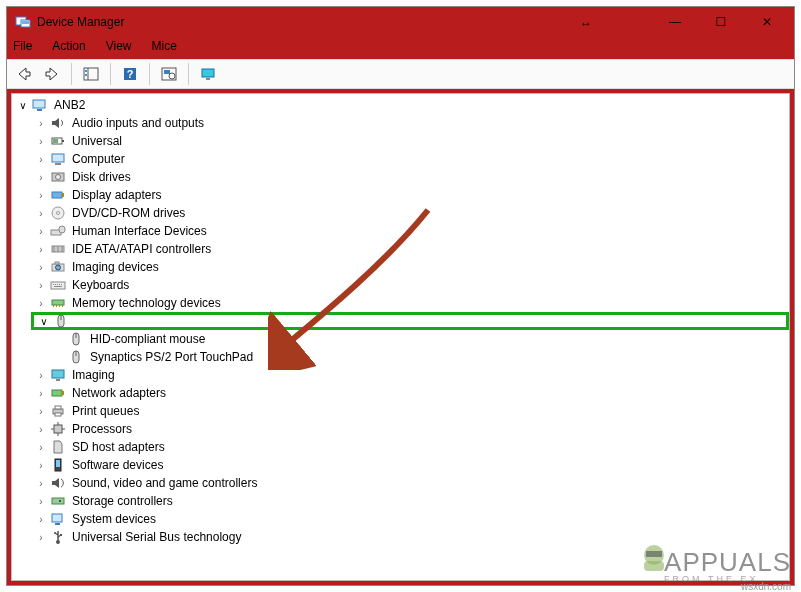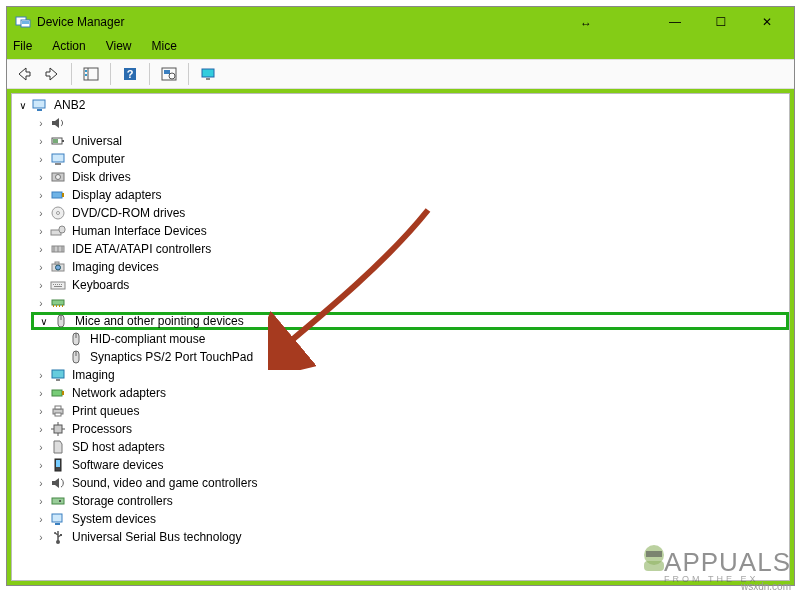--- a/index.html
+++ b/index.html
@@ -1,17 +1,17 @@
 <!DOCTYPE html>
 <html><head>
 <meta charset="utf-8">
 <style>
   * { box-sizing: border-box; font-family: "Segoe UI", Tahoma, sans-serif; }
   body { margin: 0; background: #fff; width: 801px; height: 592px; overflow: hidden; font-size: 12px; color: #000; position: relative; }
-  .window { position: absolute; left: 6px; top: 6px; width: 789px; height: 580px; border: 1px solid #888; background: #84cc16; display: flex; flex-direction: column; }
+  .window { position: absolute; left: 6px; top: 6px; width: 789px; height: 580px; border: 1px solid #888; background: #b91c1c; display: flex; flex-direction: column; }
   .titlebar { height: 30px; display: flex; align-items: center; padding: 0 4px 0 8px; }
   .titlebar .icon { width: 16px; height: 16px; margin-right: 6px; }
   .titlebar .title { flex: 0 0 auto; }
   .titlebar .gap { flex: 1; }
   .titlebar .caret-lr { margin-right: 60px; font-weight: bold; }
   .winbtn { width: 46px; height: 30px; display: flex; align-items: center; justify-content: center; }
   .menubar { height: 22px; display: flex; align-items: flex-start; padding: 0 4px; gap: 16px; }
   .menubar > span { padding: 2px 2px; }
   .toolbar { height: 30px; border-top: 1px solid #ddd; border-bottom: 1px solid #ddd; display: flex; align-items: center; padding: 0 6px; gap: 6px; background: #fafafa; }
   .toolbar .sep { width: 1px; height: 22px; background: #ccc; margin: 0 2px; }
@@ -126,20 +126,21 @@
         <ul>
           <li>
               <div class="row">
                 <span class="twisty">›</span>
                 <span class="dev-icon">
                   <svg width="16" height="16" viewBox="0 0 16 16">
                     <path d="M2 6h3l4-3v10l-4-3H2z" fill="#555"></path>
                     <path d="M11 5c2 1 2 5 0 6" fill="none" stroke="#555"></path>
                   </svg>
                 </span>
+                <span class="label">Audio inputs and outputs</span>
               </div>
             </li>
           <li>
               <div class="row">
                 <span class="twisty">›</span>
                 <span class="dev-icon">
                   <svg width="16" height="16" viewBox="0 0 16 16">
                     <rect x="2" y="5" width="10" height="6" fill="none" stroke="#555"></rect>
                     <rect x="12" y="7" width="2" height="2" fill="#555"></rect>
                     <rect x="3" y="6" width="5" height="4" fill="#7a7"></rect>
@@ -257,33 +258,33 @@
                 <span class="twisty">›</span>
                 <span class="dev-icon">
                   <svg width="16" height="16" viewBox="0 0 16 16">
                     <rect x="2" y="5" width="12" height="5" fill="#8c8" stroke="#484"></rect>
                     <rect x="3" y="10" width="1" height="2" fill="#b80"></rect>
                     <rect x="6" y="10" width="1" height="2" fill="#b80"></rect>
                     <rect x="9" y="10" width="1" height="2" fill="#b80"></rect>
                     <rect x="12" y="10" width="1" height="2" fill="#b80"></rect>
                   </svg>
                 </span>
+                <span class="label">Memory technology devices</span>
               </div>
             </li>
 
           <li>
             <div class="row highlight-box" style="margin-left:-3px; padding-left:3px;">
               <span class="twisty open">∨</span>
               <span class="dev-icon">
                   <svg width="16" height="16" viewBox="0 0 16 16">
                     <rect x="5" y="2" width="6" height="12" rx="3" fill="#ddd" stroke="#666"></rect>
                     <line x1="8" y1="2" x2="8" y2="7" stroke="#666"></line>
                   </svg>
                 </span>
-              <span class="label">Mice and other pointing devices</span>
             </div>
             <ul>
               <li>
                   <div class="row">
                     <span class="twisty"></span>
                     <span class="dev-icon">
                       <svg width="16" height="16" viewBox="0 0 16 16">
                         <rect x="5" y="2" width="6" height="12" rx="3" fill="#ddd" stroke="#666"></rect>
                         <line x1="8" y1="2" x2="8" y2="7" stroke="#666"></line>
                       </svg>

